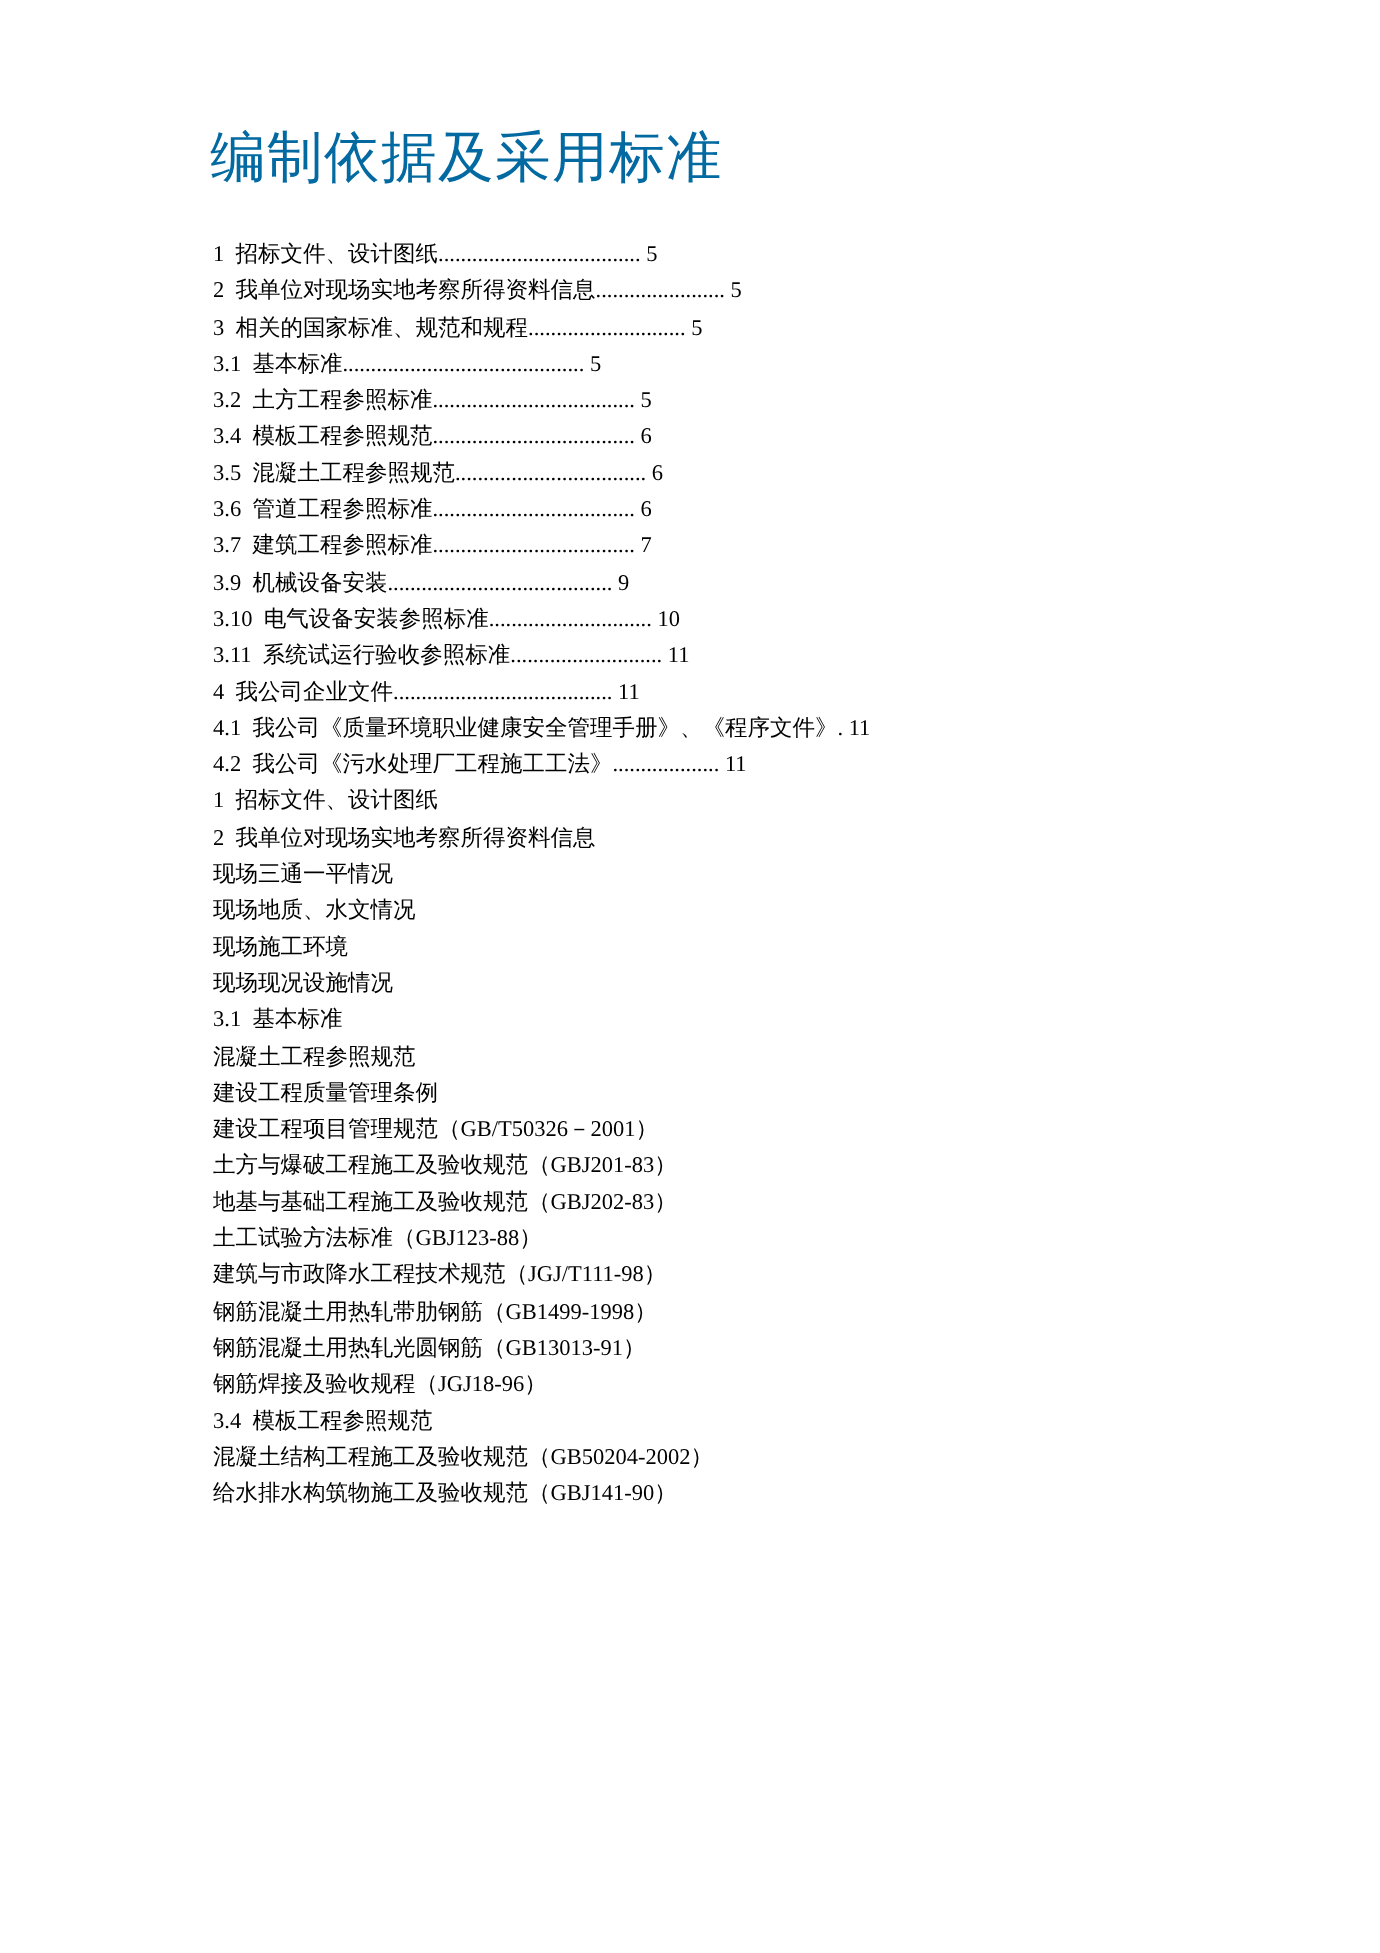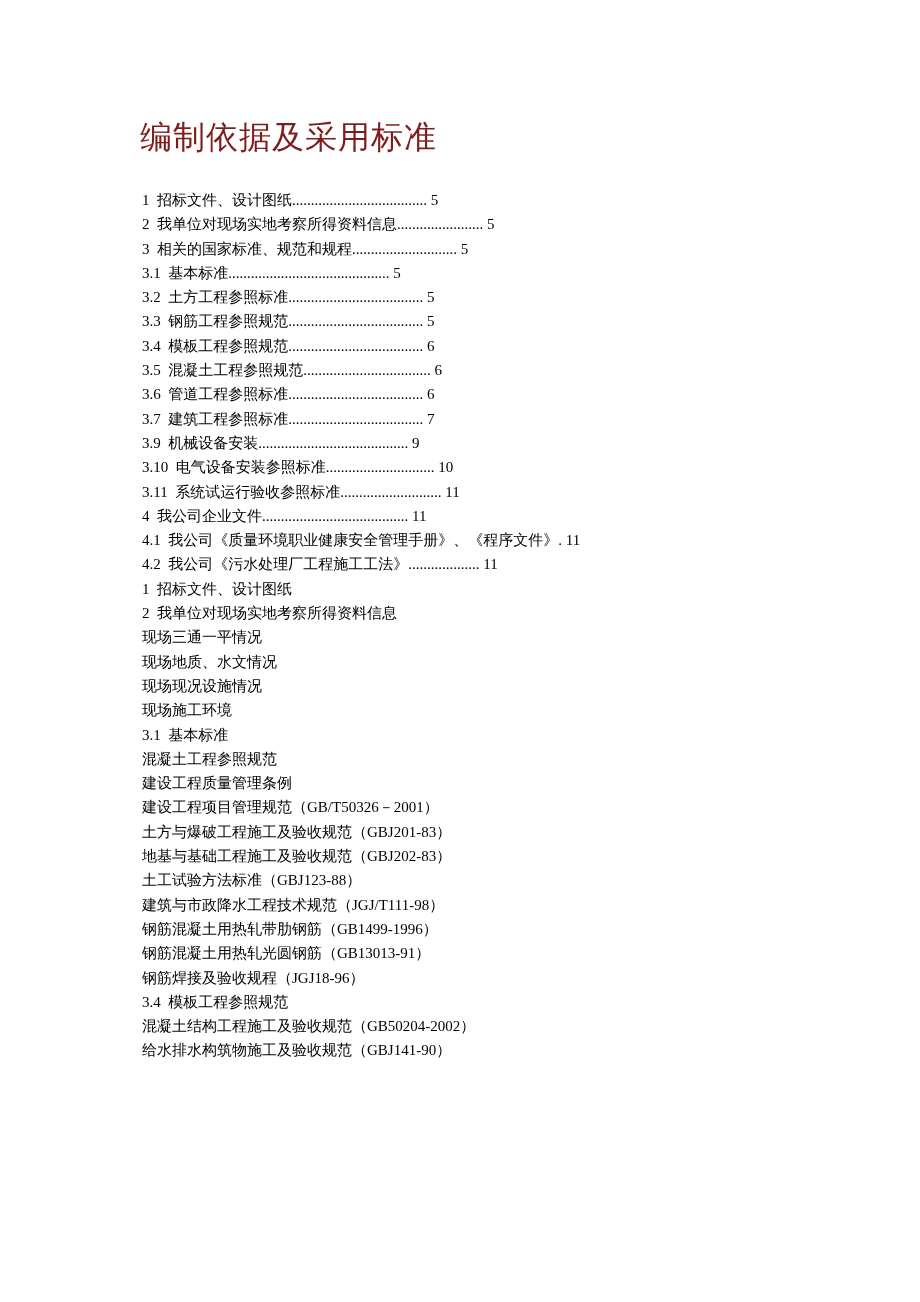--- a/index.html
+++ b/index.html
@@ -7,27 +7,26 @@
       padding: 0;
       box-sizing: border-box;
     }
     body {
       background: #ffffff;
       font-family: "SimSun", "宋体", serif;
       padding: 80px 140px 60px 140px;
       width: 920px;
     }
     .title {
-      font-size: 32px;
+      font-size: 37px;
       font-weight: normal;
       font-family: "SimHei", "黑体", sans-serif;
       margin-bottom: 28px;
-      color: #7f1d1d;
+      color: #0369a1;
       letter-spacing: 1px;
-      margin-top: 36px;
     }
     .line {
       font-size: 15px;
       line-height: 1.62;
       color: #000;
       white-space: pre;
     }
     .content {
       margin-left: 2px;
     }
@@ -36,44 +35,43 @@
 <body>
 
 <h1 class="title">编制依据及采用标准</h1>
 
 <div class="content">
   <div class="line">1  招标文件、设计图纸.................................... 5</div>
   <div class="line">2  我单位对现场实地考察所得资料信息....................... 5</div>
   <div class="line">3  相关的国家标准、规范和规程............................ 5</div>
   <div class="line">3.1  基本标准........................................... 5</div>
   <div class="line">3.2  土方工程参照标准.................................... 5</div>
-  <div class="line">3.3  钢筋工程参照规范.................................... 5</div>
   <div class="line">3.4  模板工程参照规范.................................... 6</div>
   <div class="line">3.5  混凝土工程参照规范.................................. 6</div>
   <div class="line">3.6  管道工程参照标准.................................... 6</div>
   <div class="line">3.7  建筑工程参照标准.................................... 7</div>
   <div class="line">3.9  机械设备安装........................................ 9</div>
   <div class="line">3.10  电气设备安装参照标准............................. 10</div>
   <div class="line">3.11  系统试运行验收参照标准........................... 11</div>
   <div class="line">4  我公司企业文件....................................... 11</div>
   <div class="line">4.1  我公司《质量环境职业健康安全管理手册》、《程序文件》. 11</div>
   <div class="line">4.2  我公司《污水处理厂工程施工工法》................... 11</div>
   <div class="line">1  招标文件、设计图纸</div>
   <div class="line">2  我单位对现场实地考察所得资料信息</div>
   <div class="line">现场三通一平情况</div>
   <div class="line">现场地质、水文情况</div>
+  <div class="line">现场施工环境</div>
   <div class="line">现场现况设施情况</div>
-  <div class="line">现场施工环境</div>
   <div class="line">3.1  基本标准</div>
   <div class="line">混凝土工程参照规范</div>
   <div class="line">建设工程质量管理条例</div>
   <div class="line">建设工程项目管理规范（GB/T50326－2001）</div>
   <div class="line">土方与爆破工程施工及验收规范（GBJ201-83）</div>
   <div class="line">地基与基础工程施工及验收规范（GBJ202-83）</div>
   <div class="line">土工试验方法标准（GBJ123-88）</div>
   <div class="line">建筑与市政降水工程技术规范（JGJ/T111-98）</div>
-  <div class="line">钢筋混凝土用热轧带肋钢筋（GB1499-1996）</div>
+  <div class="line">钢筋混凝土用热轧带肋钢筋（GB1499-1998）</div>
   <div class="line">钢筋混凝土用热轧光圆钢筋（GB13013-91）</div>
   <div class="line">钢筋焊接及验收规程（JGJ18-96）</div>
   <div class="line">3.4  模板工程参照规范</div>
   <div class="line">混凝土结构工程施工及验收规范（GB50204-2002）</div>
   <div class="line">给水排水构筑物施工及验收规范（GBJ141-90）</div>
 </div>
 
 </body></html>

